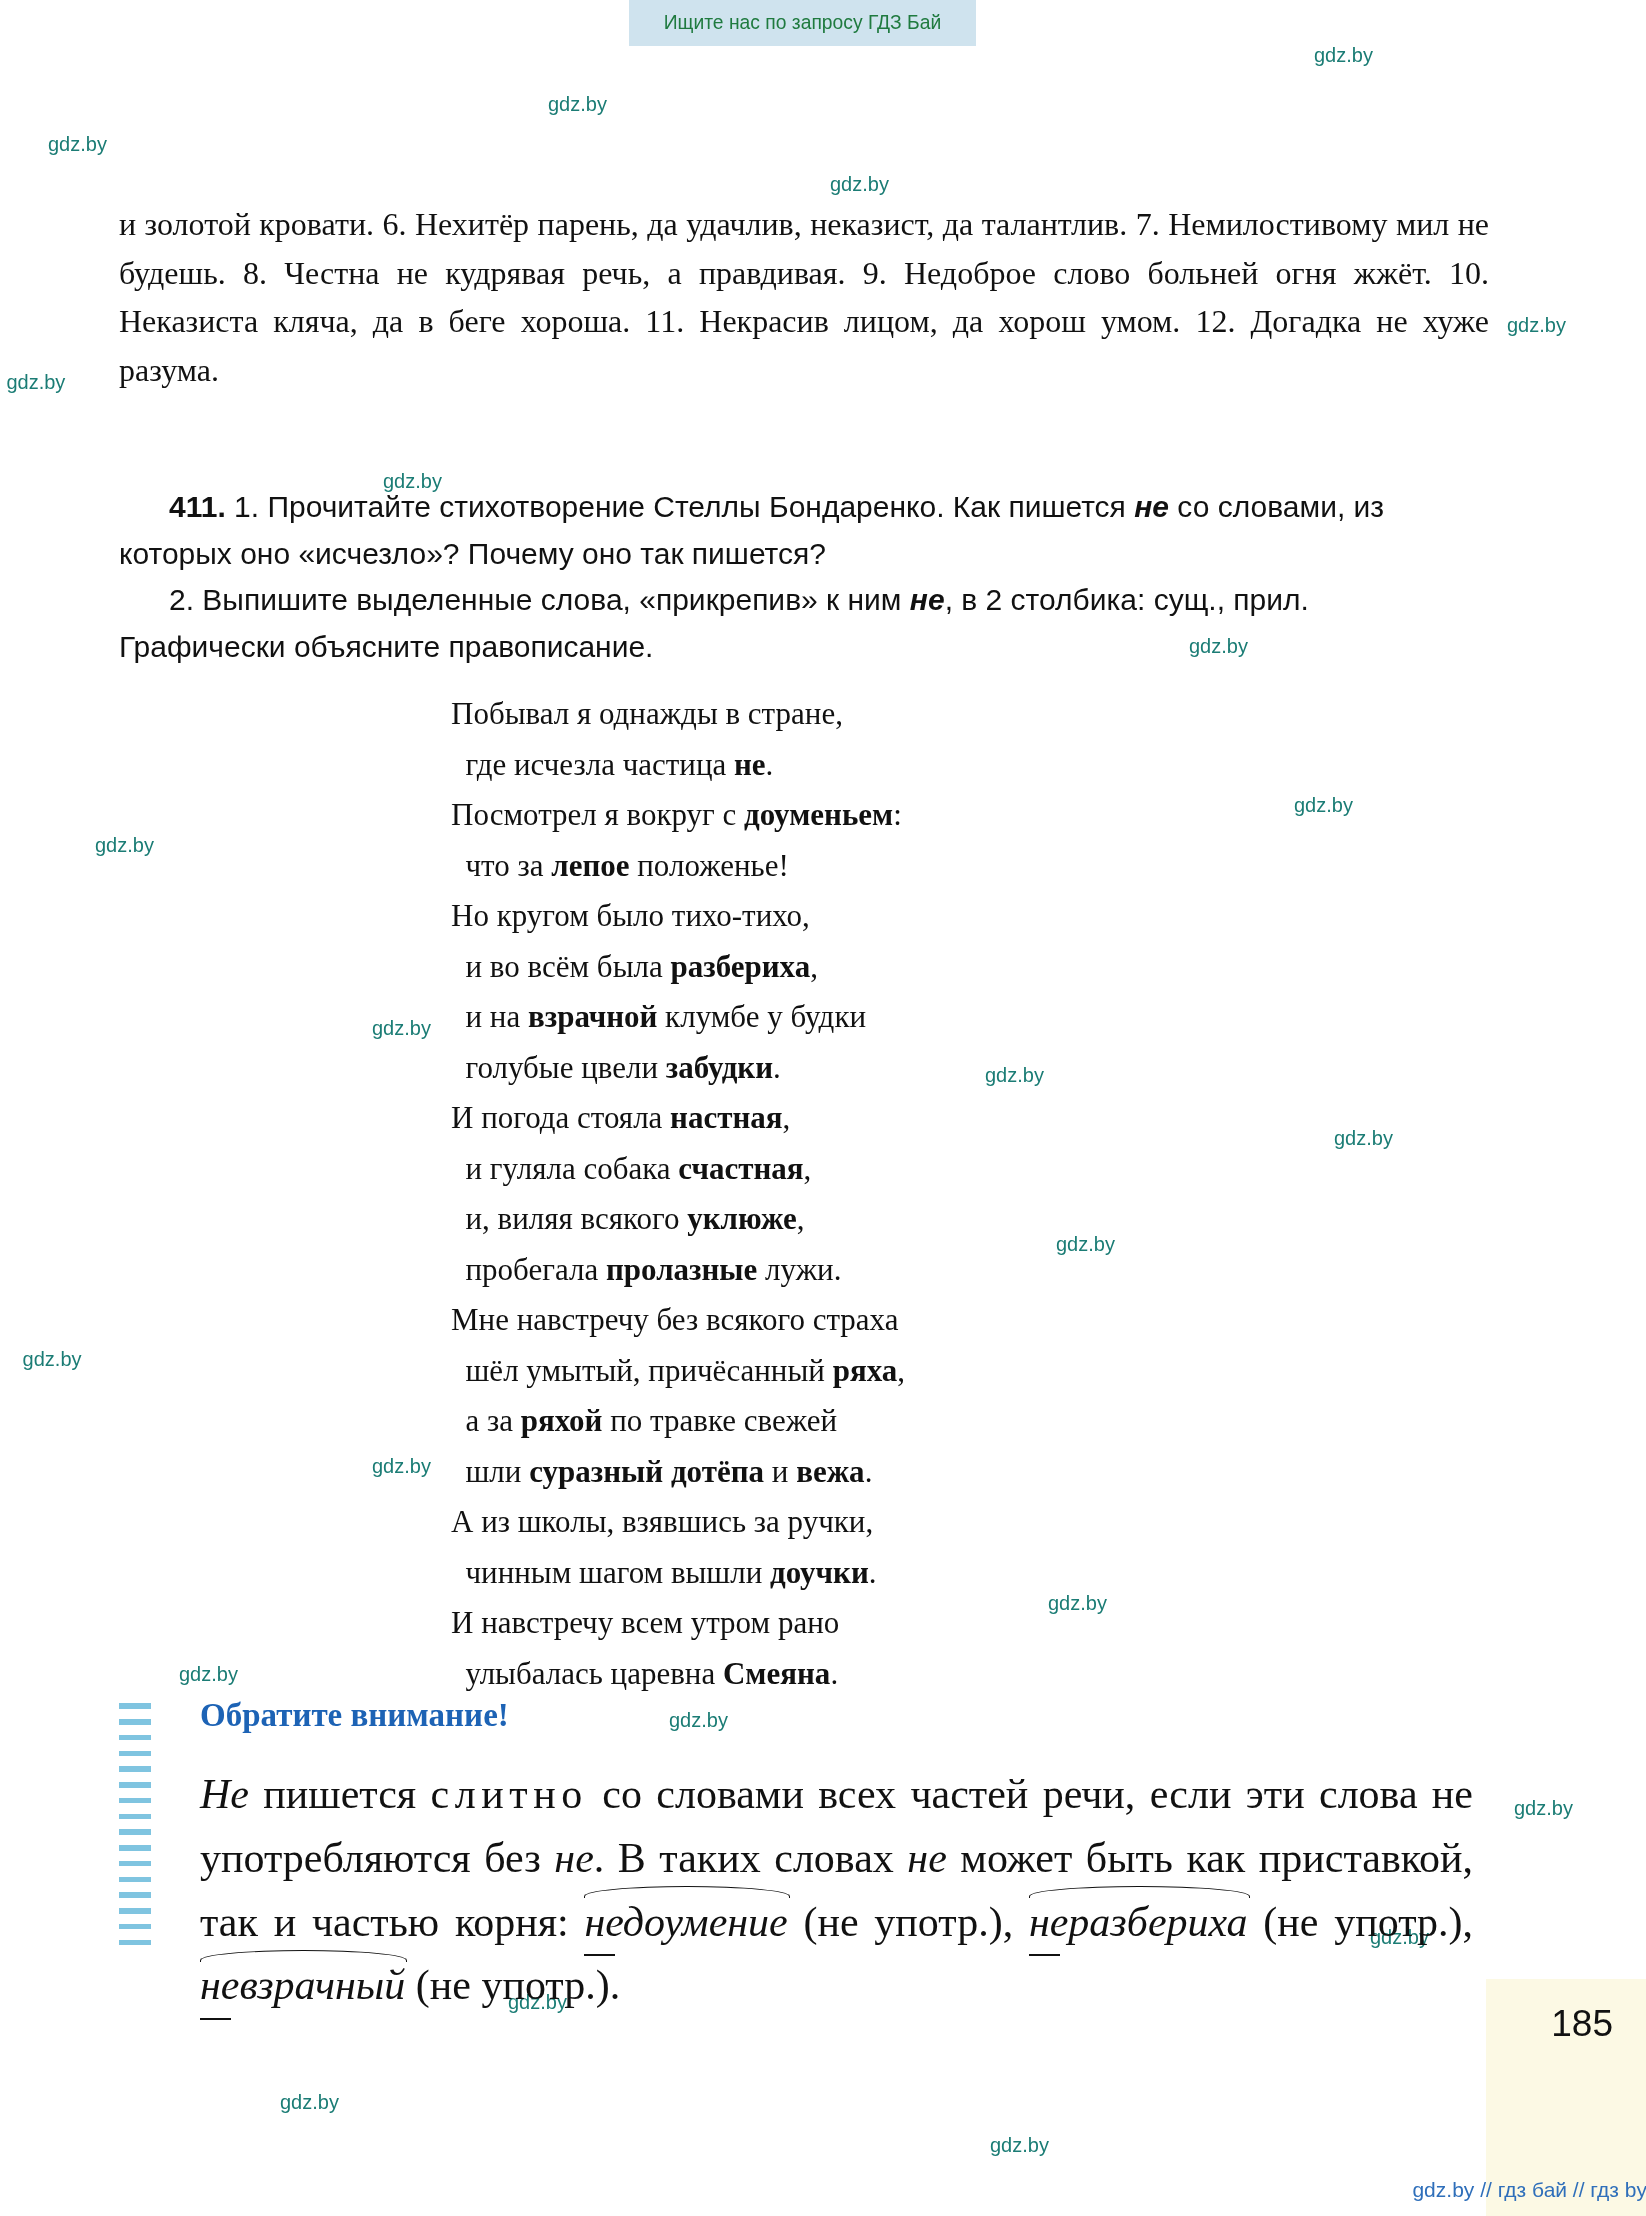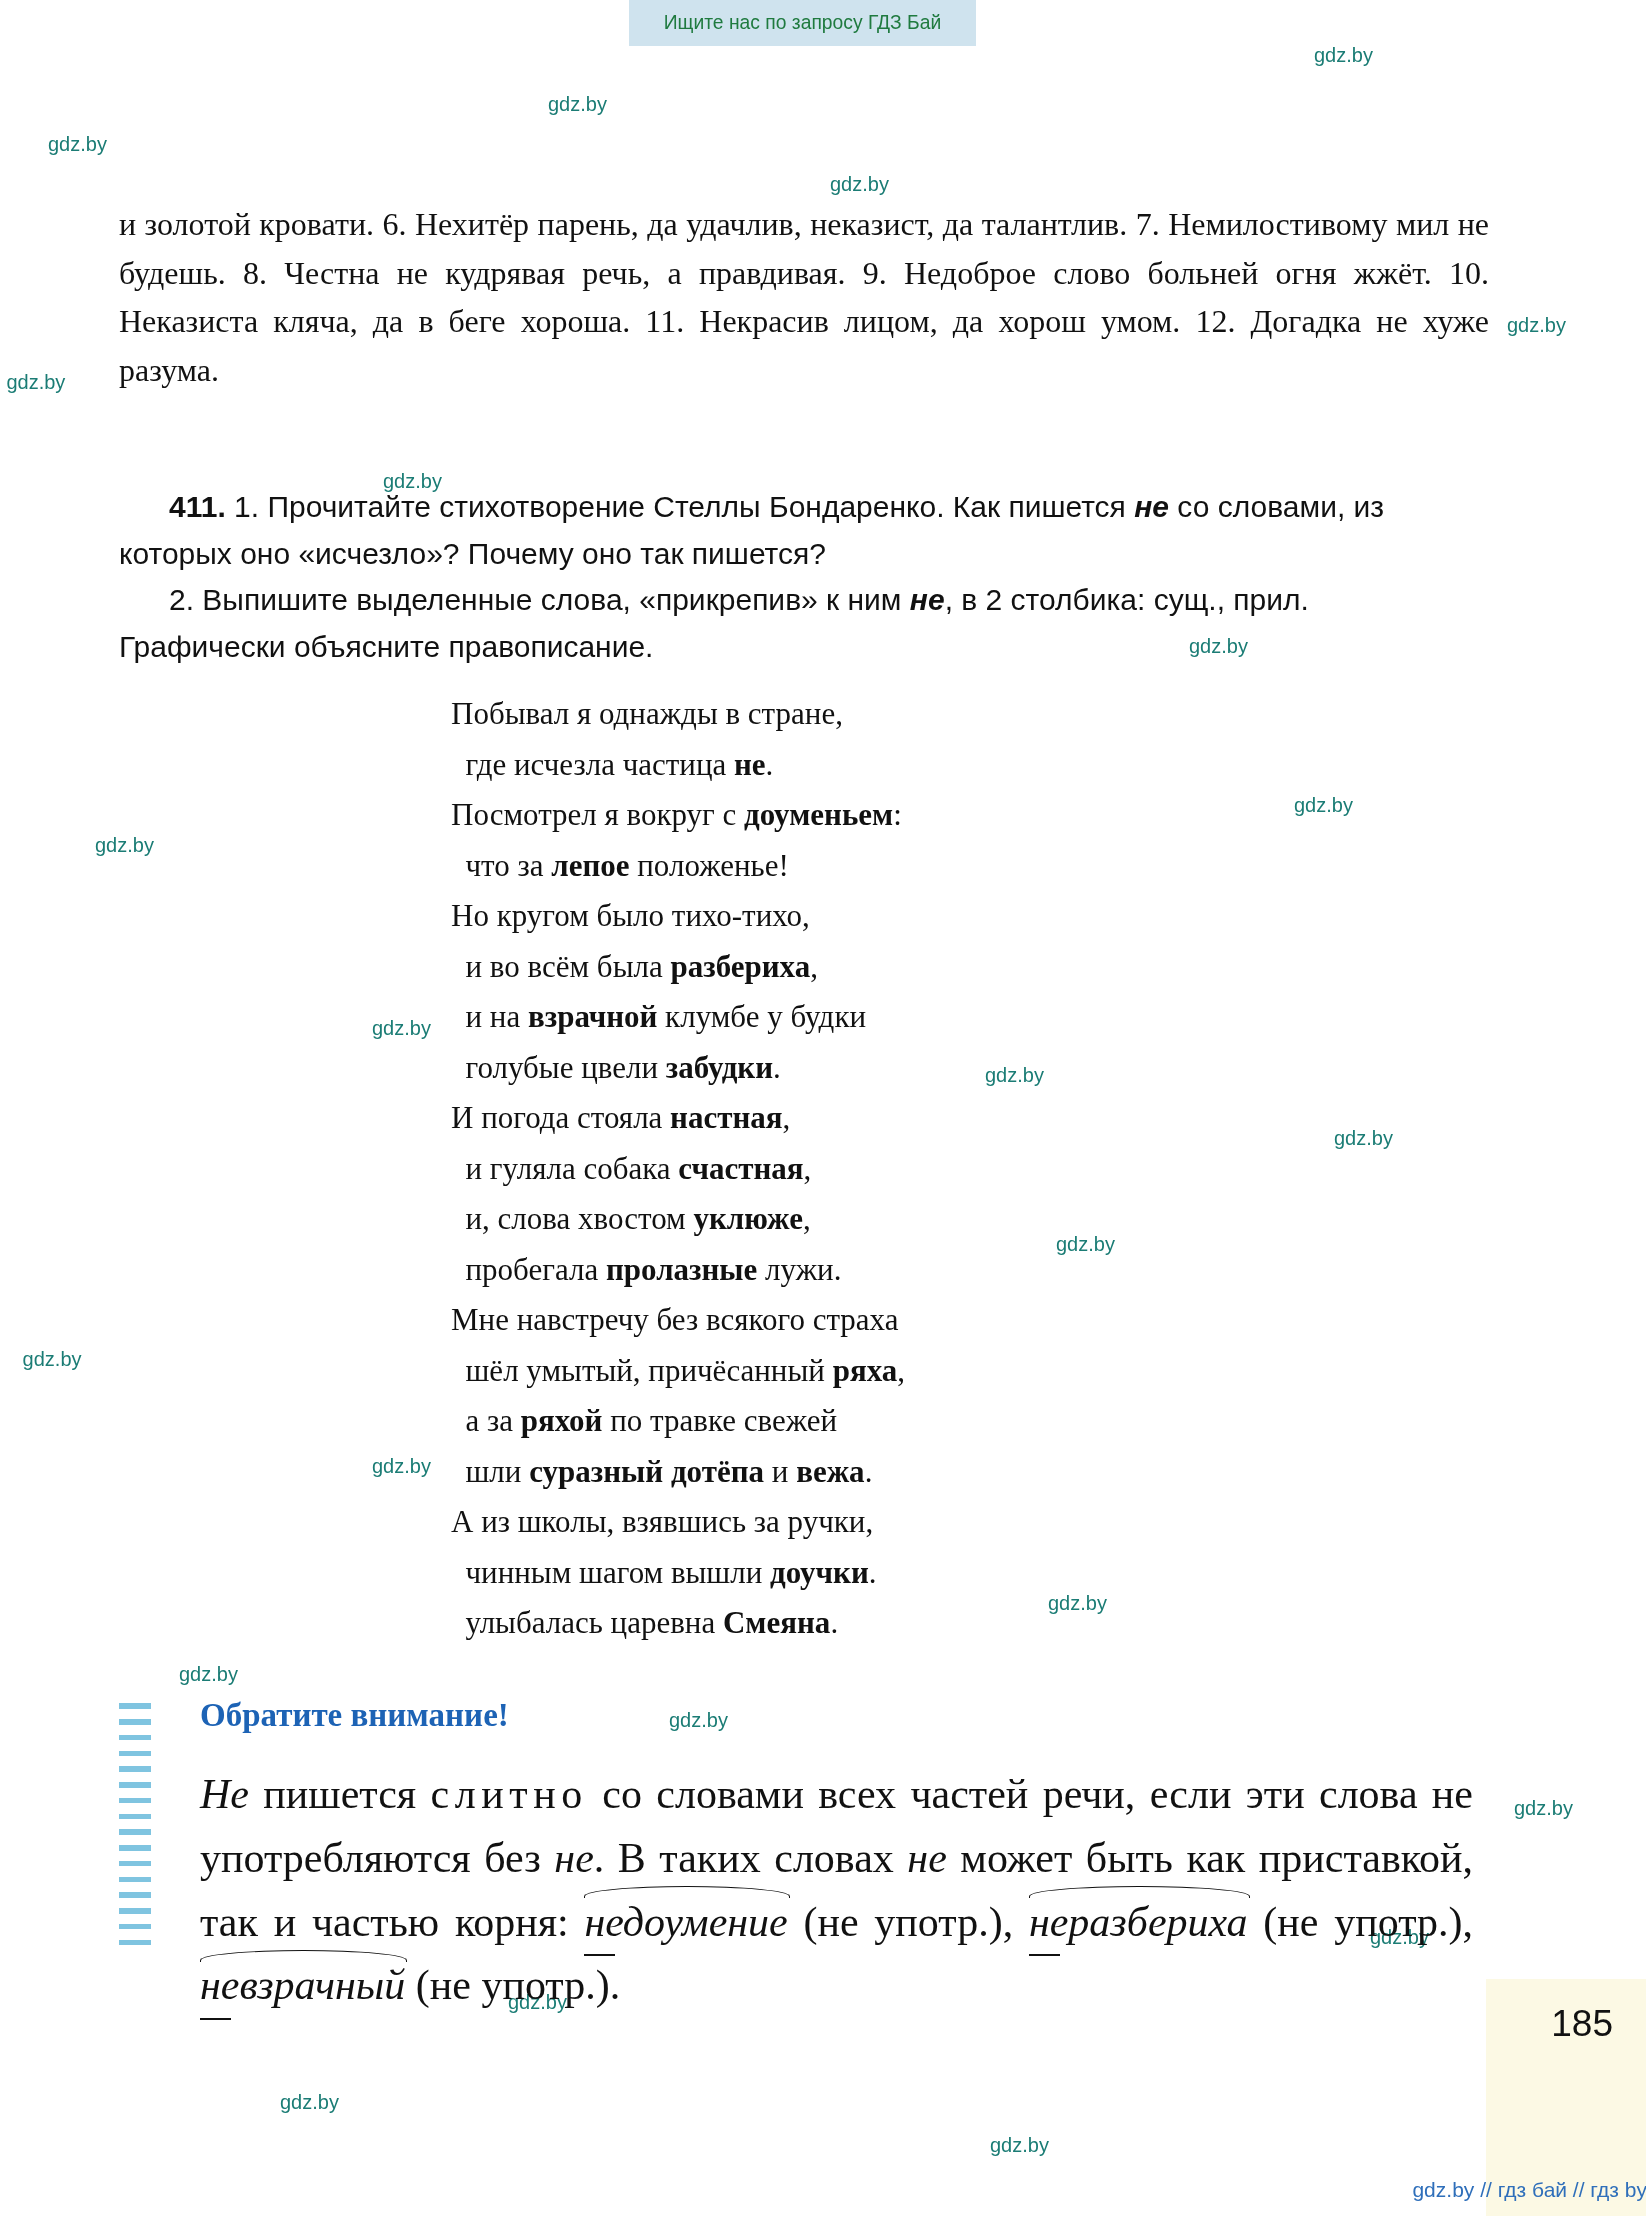--- a/index.html
+++ b/index.html
@@ -229,28 +229,29 @@
       <div class="ln"><span>Побывал я однажды в стране,</span></div>
       <div class="ln in"><span>где исчезла частица </span><b>не</b><span>.</span></div>
       <div class="ln"><span>Посмотрел я вокруг с </span><b>доуменьем</b><span>:</span></div>
       <div class="ln in"><span>что за </span><b>лепое</b><span> положенье!</span></div>
       <div class="ln"><span>Но кругом было тихо-тихо,</span></div>
       <div class="ln in"><span>и во всём была </span><b>разбериха</b><span>,</span></div>
       <div class="ln in"><span>и на </span><b>взрачной</b><span> клумбе у будки</span></div>
       <div class="ln in"><span>голубые цвели </span><b>забудки</b><span>.</span></div>
       <div class="ln"><span>И погода стояла </span><b>настная</b><span>,</span></div>
       <div class="ln in"><span>и гуляла собака </span><b>счастная</b><span>,</span></div>
-      <div class="ln in"><span>и, слова хвостом </span><b>уклюже</b><span>,</span></div>
+      <div class="ln in"><span>и, виляя всякого </span><b>уклюже</b><span>,</span></div>
       <div class="ln in"><span>пробегала </span><b>пролазные</b><span> лужи.</span></div>
       <div class="ln"><span>Мне навстречу без всякого страха</span></div>
       <div class="ln in"><span>шёл умытый, причёсанный </span><b>ряха</b><span>,</span></div>
       <div class="ln in"><span>а за </span><b>ряхой</b><span> по травке свежей</span></div>
       <div class="ln in"><span>шли </span><b>суразный дотёпа</b><span> и </span><b>вежа</b><span>.</span></div>
       <div class="ln"><span>А из школы, взявшись за ручки,</span></div>
       <div class="ln in"><span>чинным шагом вышли </span><b>доучки</b><span>.</span></div>
+      <div class="ln"><span>И навстречу всем утром рано</span></div>
       <div class="ln in"><span>улыбалась царевна </span><b>Смеяна</b><span>.</span></div>
     </div>
 
   <div id="attention">
     <div class="att-bars">
       <i></i>
         <i></i>
         <i></i>
         <i></i>
         <i></i>

